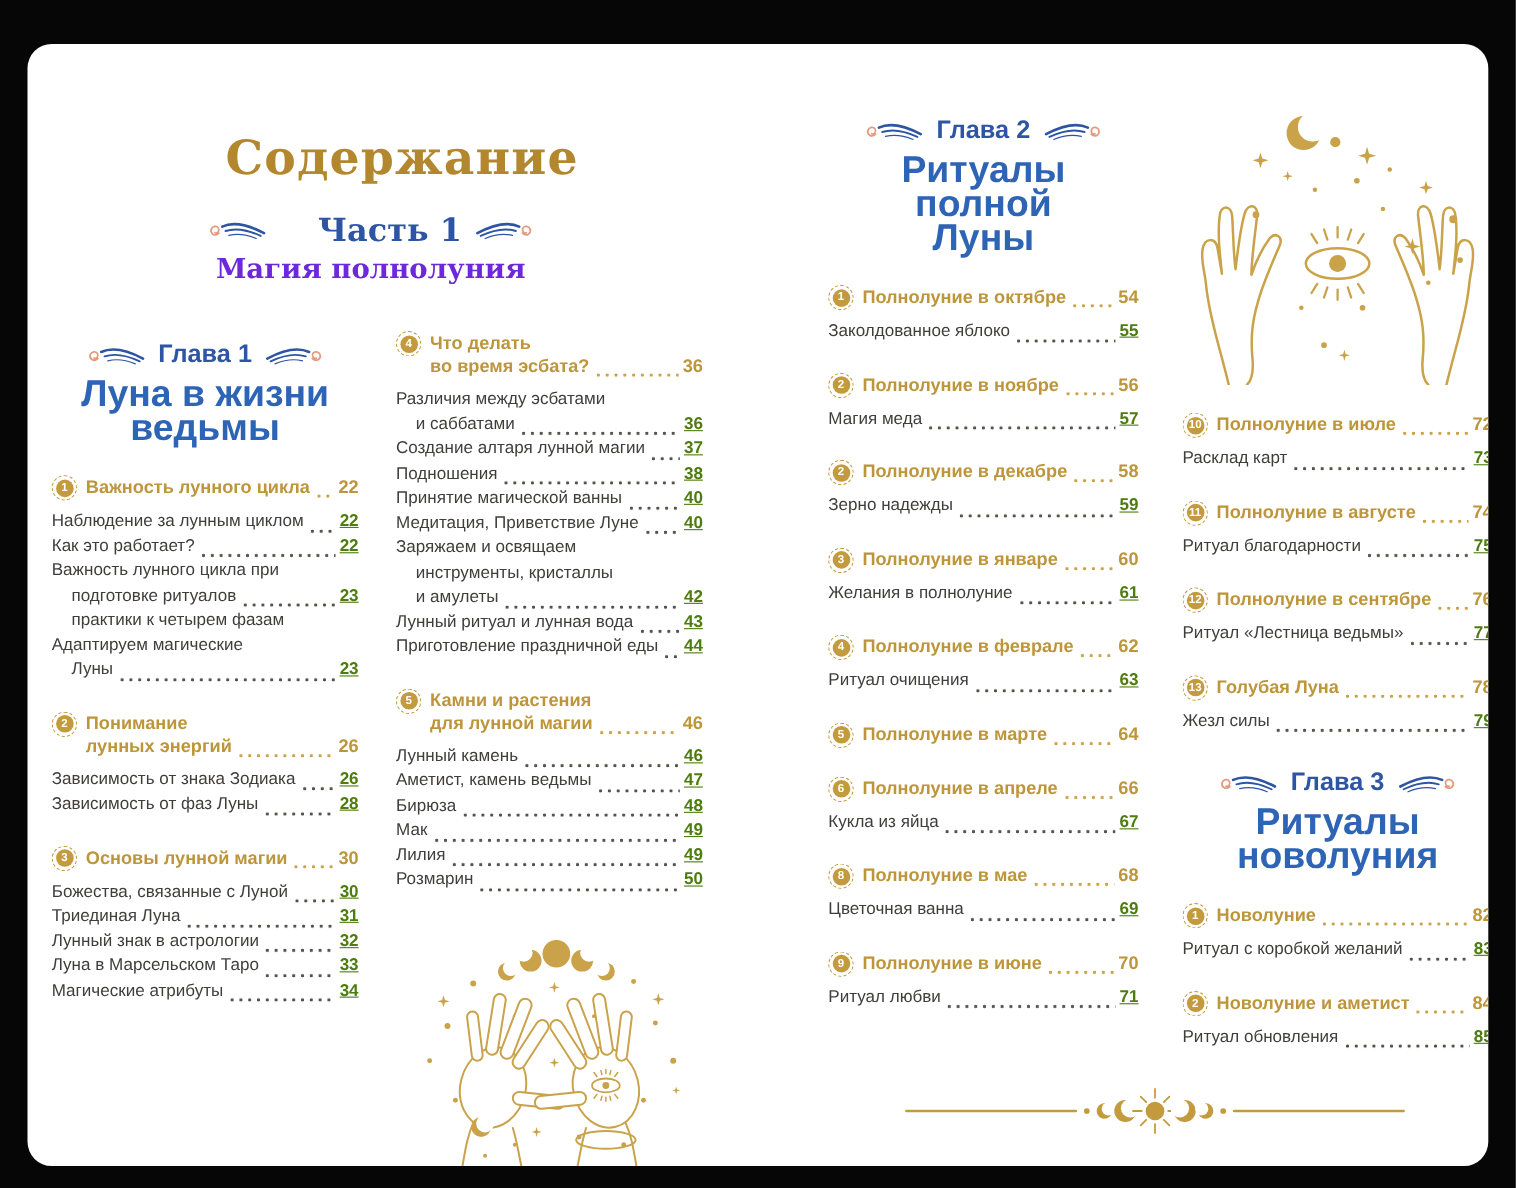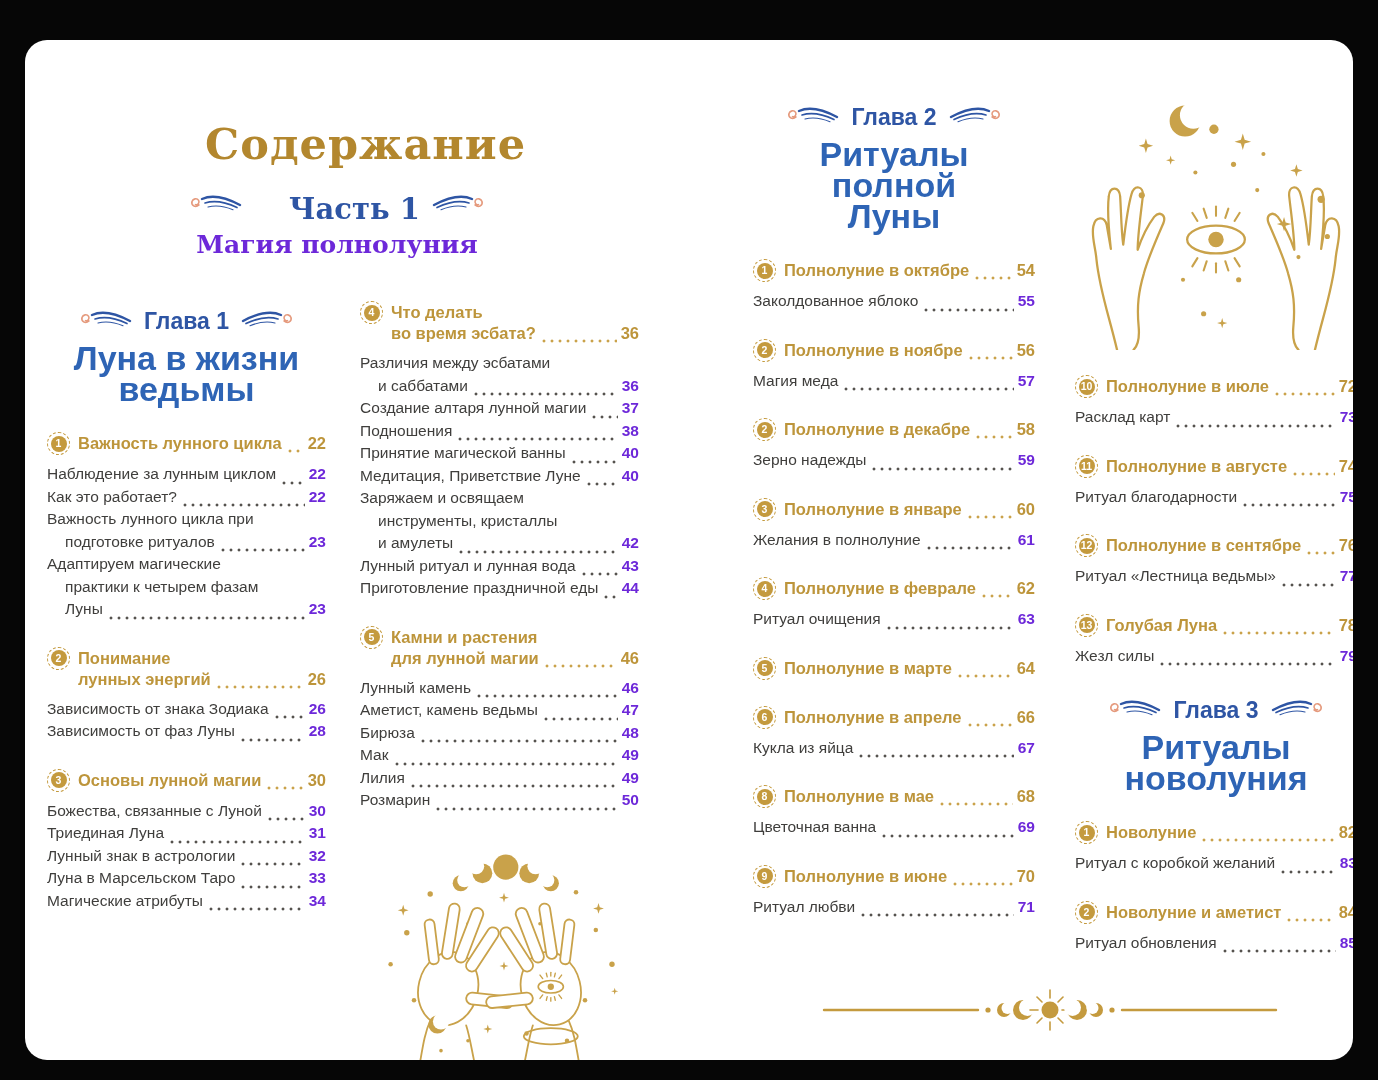--- a/index.html
+++ b/index.html
@@ -12,21 +12,21 @@
     position:absolute;left:25px;top:40px;width:1328px;height:1020px;
     background:#ffffff;border-radius:22px;overflow:hidden;
   }
   
   .contents-title{
     position:absolute;left:180px;top:50px;
     font-family:"DejaVu Serif","Liberation Serif",serif;
     font-size:43px;font-weight:700;color:#b3872e;letter-spacing:1px;
   }
   .part-block{position:absolute;left:18px;top:152px;width:588px;text-align:center;}
-  .flourish-row{display:flex;align-items:flex-start;justify-content:center;gap:10px;}
+  .flourish-row{display:flex;align-items:flex-end;justify-content:center;gap:10px;}
   .part-label{
     font-family:"DejaVu Serif","Liberation Serif",serif;
     font-size:29px;font-weight:700;color:#2e55a4;margin-left:35px;
   }
   .part-title{
     font-family:"DejaVu Serif","Liberation Serif",serif;
     font-size:25px;font-weight:700;color:#6d28d9;margin-top:4px;
   }
   .flourish{flex:0 0 auto;}
   .mirror{transform:scaleX(-1);}
@@ -56,21 +56,21 @@
   .dots{
     flex:1;margin:0 4px;min-width:14px;align-self:flex-end;height:6px;
     background-image:radial-gradient(circle,currentColor 1.3px,transparent 1.7px);
     background-size:8px 4px;background-repeat:repeat-x;background-position:left bottom 1px;
   }
   .sec-head .dots{color:#caa24a;}
   .pagenum{font-weight:700;}
   .items{margin-top:8px;}
   .item{font-size:15.5px;line-height:22.5px;color:#3f3e3c;}
   .item .dots{color:#55524e;}
-  .item .pagenum{font-weight:700;color:#6d28d9;}
+  .item .pagenum{font-weight:700;color:#4d7c0f;text-decoration:underline;}
   .cont{padding-left:18px;}
   .entry-solo{margin-bottom:6px;}
   
   .illus{display:flex;justify-content:center;}
   .illus-hands-eye{margin:-6px 0 26px;}
   .divider-wrap{position:absolute;left:795px;top:948px;width:460px;}
 </style>
 </head>
 <body>
 
@@ -152,25 +152,25 @@
               <div class="line">
                 <span>Важность лунного цикла при</span>
               </div>
               <div class="line cont">
                 <span>подготовке ритуалов</span>
                 <span class="dots"></span>
                 <span class="pagenum">23</span>
               </div>
             </div>
             <div class="item">
-              <div class="line">
-                <span>Адаптируем магические</span>
-              </div>
               <div class="line cont">
                 <span>практики к четырем фазам</span>
+              </div>
+              <div class="line">
+                <span>Адаптируем магические</span>
               </div>
               <div class="line cont">
                 <span>Луны</span>
                 <span class="dots"></span>
                 <span class="pagenum">23</span>
               </div>
             </div>
           </div>
         </div>
         <div class="section">

